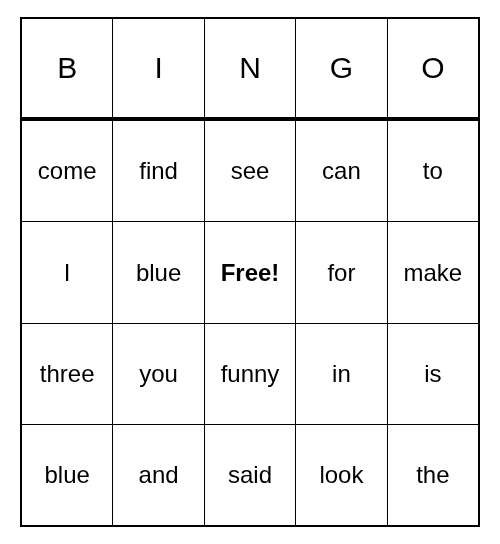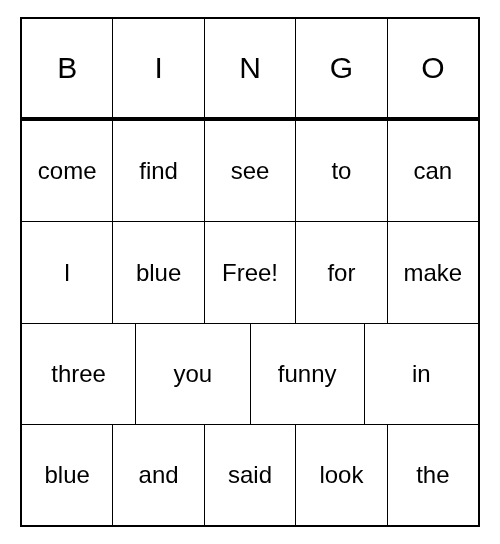--- a/index.html
+++ b/index.html
@@ -54,53 +54,54 @@
       font-size: 30px;
       font-weight: normal;
       border-bottom: 2px solid #000;
     }
 
     .bingo-row:first-child {
       border-bottom: 2px solid #000;
     }
 
     .free-cell {
-      font-weight: normal;
+      font-weight: bold;
     }
   </style>
 </head>
 <body>
 
 <div class="bingo-card">
   <div class="bingo-row header-row">
     <div class="bingo-cell">B</div>
     <div class="bingo-cell">I</div>
     <div class="bingo-cell">N</div>
     <div class="bingo-cell">G</div>
     <div class="bingo-cell">O</div>
   </div>
   <div class="bingo-row">
     <div class="bingo-cell">come</div>
     <div class="bingo-cell">find</div>
     <div class="bingo-cell">see</div>
+    <div class="bingo-cell">can</div>
     <div class="bingo-cell">to</div>
-    <div class="bingo-cell">can</div>
   </div>
   <div class="bingo-row">
     <div class="bingo-cell">I</div>
     <div class="bingo-cell">blue</div>
     <div class="bingo-cell free-cell">Free!</div>
     <div class="bingo-cell">for</div>
     <div class="bingo-cell">make</div>
   </div>
   <div class="bingo-row">
     <div class="bingo-cell">three</div>
     <div class="bingo-cell">you</div>
     <div class="bingo-cell">funny</div>
     <div class="bingo-cell">in</div>
+    <div class="bingo-cell">is</div>
   </div>
   <div class="bingo-row">
     <div class="bingo-cell">blue</div>
     <div class="bingo-cell">and</div>
     <div class="bingo-cell">said</div>
     <div class="bingo-cell">look</div>
     <div class="bingo-cell">the</div>
   </div>
 </div>
 

